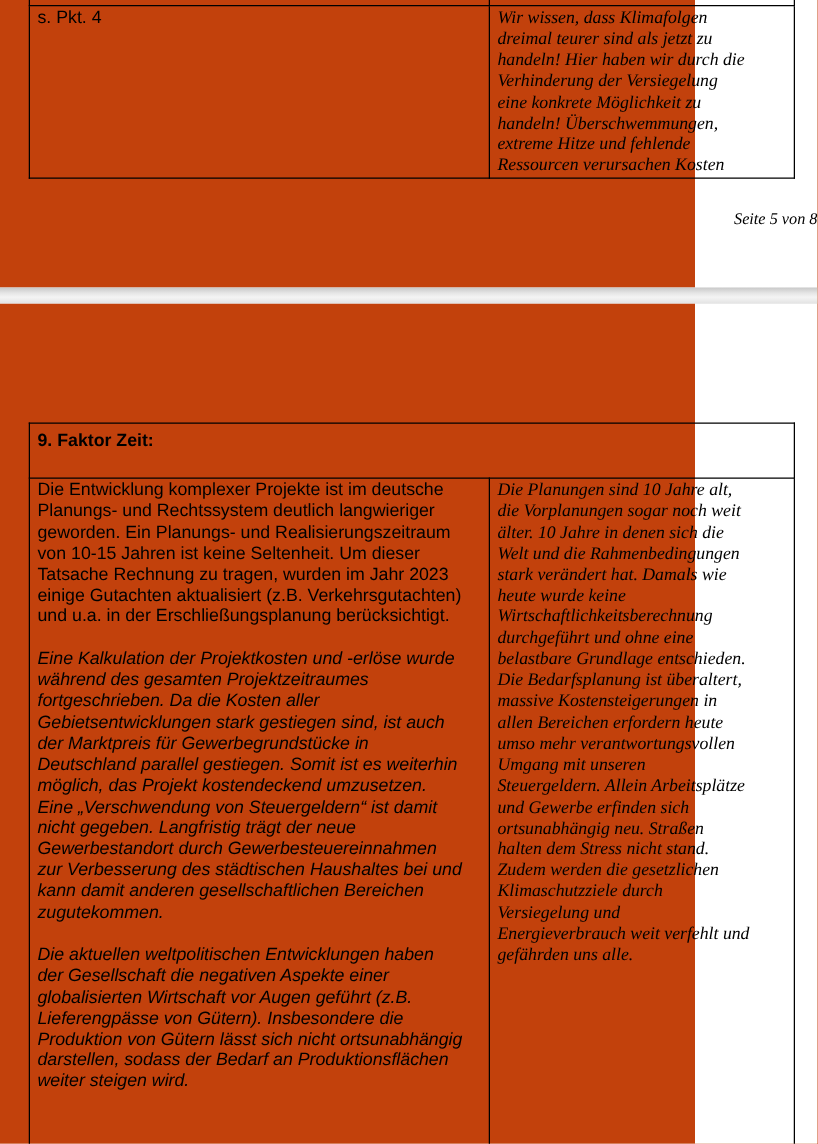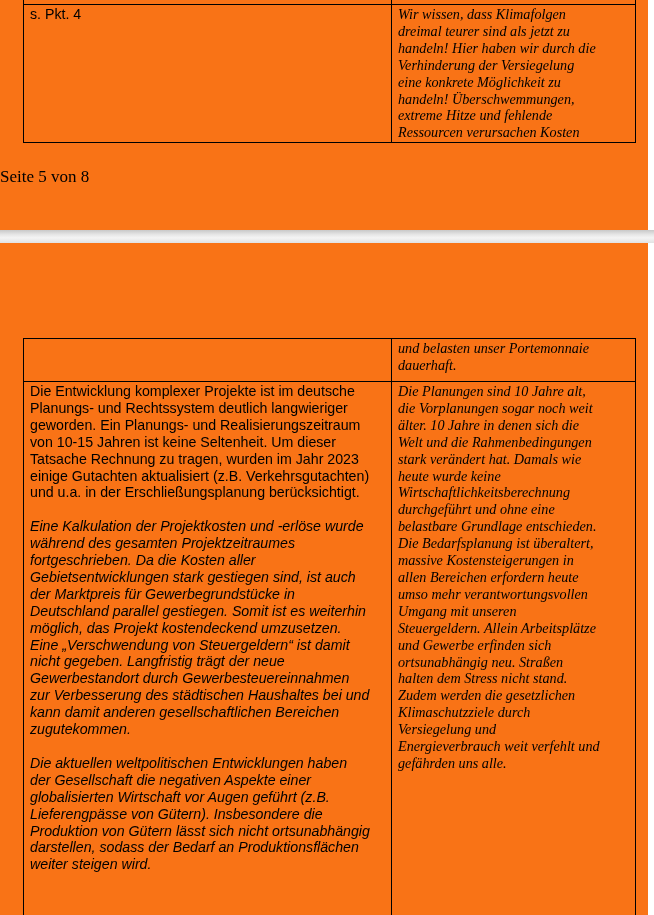--- a/index.html
+++ b/index.html
@@ -2,21 +2,21 @@
 <html><head>
 <meta charset="utf-8">
 <style>
   html, body { margin: 0; padding: 0; }
   body {
     width: 654px; height: 915px; overflow: hidden;
     background: #ffffff; position: relative;
     font-family: "Liberation Sans", sans-serif;
     color: #000;
   }
-  .page { position: absolute; left: 0; width: 648px; background: #f97316; }
+  .page { position: absolute; left: 0; width: 556px; background: #c2410c; }
   .page-a { top: 0; height: 230px; }
   .page-b { top: 243px; height: 672px; }
   .separator {
     position: absolute; left: 0; top: 230px; width: 654px; height: 13px;
     background: linear-gradient(to bottom, #c8c8c8 0%, #e6e6e6 35%, #f4f4f4 60%, #e2e2e2 100%);
   }
   table.doc {
     position: absolute; left: 23px; width: 612px;
     border-collapse: collapse; table-layout: fixed;
     font-size: 14.2px; line-height: 16.9px;
@@ -31,22 +31,22 @@
   .t1 { top: -10px; }
   .t1 tr.r0 td { height: 13px; padding: 0; }
   .t1 tr.r1 td { height: 126px; }
   .t2 { top: 95px; }
   .t2 tr.r1 td { height: 40px; }
   .t2 tr.r2 td { height: 36px; font-weight: bold; padding-top: 6px; }
   .t2 tr.r3 td { height: 600px; }
   p.para { margin: 0; white-space: pre-line; }
   p.para + p.para { margin-top: 16.9px; font-style: italic; }
   .footer {
-    position: absolute; top: 167px; left: 0; width: 654px; text-align: left;
-    font-family: "Liberation Serif", serif; font-size: 17px;
+    position: absolute; top: 167px; left: 0; width: 654px; text-align: right;
+    font-family: "Liberation Serif", serif; font-size: 13px; font-style: italic;
   }
 </style>
 </head>
 <body>
 
 <div class="page page-a">
   <table class="doc t1">
     <colgroup>
         <col class="c1">
         <col class="c2">
@@ -78,28 +78,22 @@
 
 <div class="separator"></div>
 
 <div class="page page-b">
   <table class="doc t2">
     <colgroup>
         <col class="c1">
         <col class="c2">
       </colgroup>
     <tbody>
-        <tr class="r1">
-      <td>
-        <p class="para"></p>
-      </td>
-      <td class="it">
-        <p class="para">und belasten unser Portemonnaie
-dauerhaft.</p>
-      </td>
+    <tr class="r2">
+      <td colspan="2">9. Faktor Zeit:</td>
     </tr>
     <tr class="r3">
       <td>
         <p class="para">Die Entwicklung komplexer Projekte ist im deutsche
 Planungs- und Rechtssystem deutlich langwieriger
 geworden. Ein Planungs- und Realisierungszeitraum
 von 10-15 Jahren ist keine Seltenheit. Um dieser
 Tatsache Rechnung zu tragen, wurden im Jahr 2023
 einige Gutachten aktualisiert (z.B. Verkehrsgutachten)
 und u.a. in der Erschließungsplanung berücksichtigt.</p>

